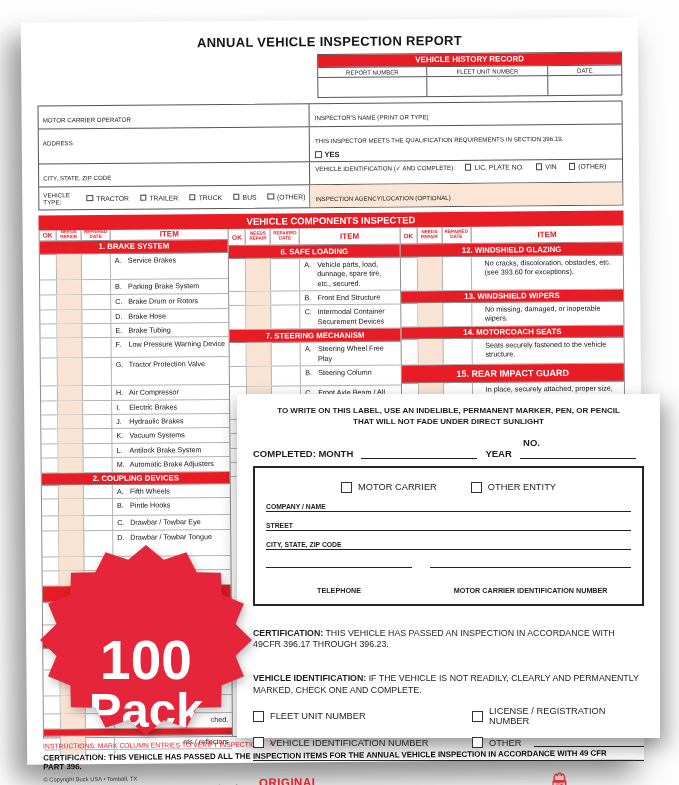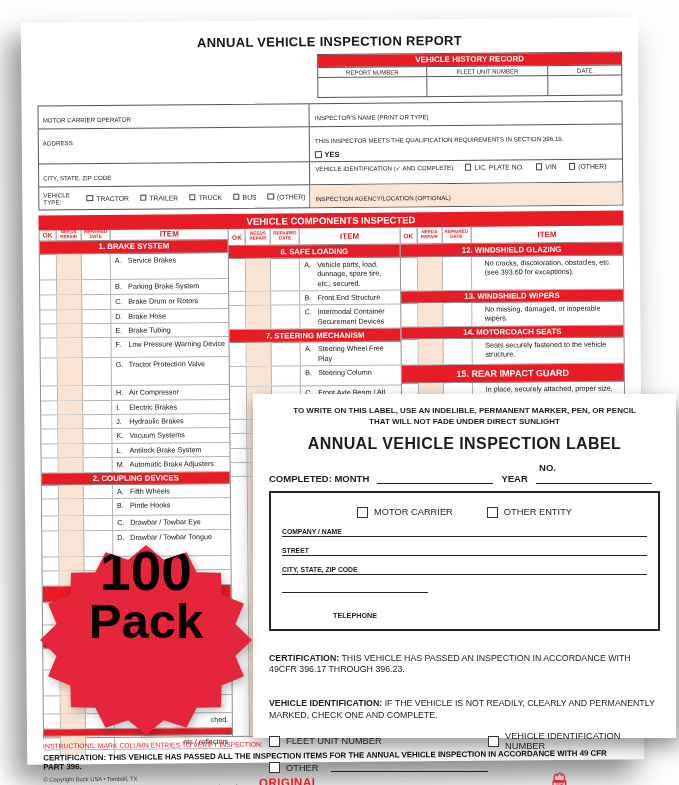--- a/index.html
+++ b/index.html
@@ -57,21 +57,21 @@
   .frag .c-it{justify-content:flex-end;text-align:right;padding-right:4px;color:#222;}
   
   .instr{margin-top:3px;color:var(--red);font-size:6.8px;display:flex;gap:6px;align-items:center;}
   .cert{margin-top:4px;font-size:7.9px;font-weight:bold;color:#101010;}
   .bottomrow{position:relative;margin-top:4px;height:26px;}
   .copy{font-size:5.8px;color:#333;line-height:1.6;}
   .orig{position:absolute;left:42%;top:3px;transform:translateX(-50%);color:var(--red);
         font-weight:bold;font-size:11.5px;letter-spacing:.5px;}
   .logo{position:absolute;right:58px;top:-1px;}
   
-  #label{left:253px;top:394px;width:423px;height:344px;padding:12px 16px 8px;color:#1c1c1c;
+  #label{left:237px;top:394px;width:423px;height:344px;padding:12px 16px 8px;color:#1c1c1c;
          box-shadow:10px 10px 20px rgba(0,0,0,.28), -4px 6px 14px rgba(0,0,0,.18);}
   .l-warn{font-size:8px;font-weight:bold;text-align:center;line-height:1.35;}
   .l-title{font-size:16px;font-weight:bold;text-align:center;letter-spacing:.4px;margin-top:7px;}
   .l-no{font-size:9.5px;font-weight:bold;margin:9px 0 0 66%;padding-left:12px;}
   .l-comp{display:flex;align-items:flex-end;font-size:9.5px;font-weight:bold;text-align:center;}
   .l-line{flex:1;border-bottom:1px solid #222;margin:0 8px;height:10px;}
   .l-box{margin-top:7px;border:2px solid #242424;padding:7px 11px 9px;}
   .l-record{font-size:9.3px;text-align:center;}
   .l-cbrow{display:flex;justify-content:center;gap:34px;margin-top:7px;}
   .l-cb{display:flex;align-items:center;gap:6px;font-size:9.3px;}
@@ -84,21 +84,21 @@
   .l-para b{font-weight:bold;}
   .l-grid{display:grid;grid-template-columns:56% 44%;row-gap:11px;margin-top:9px;}
   .l-other{display:flex;align-items:flex-end;}
   .l-other .l-line{margin:0 0 1px 6px;}
   .l-hr{border-top:1px solid #222;margin-top:12px;}
   .l-copy{font-size:7.3px;text-align:center;margin-top:4px;color:#222;}
   
   .badge{position:absolute;left:40px;top:545px;width:212px;height:190px;z-index:5;
          filter:drop-shadow(2px 4px 5px rgba(0,0,0,.25));}
   .badge-shape{width:100%;height:100%;background:var(--badge);display:flex;flex-direction:column;
-    align-items:center;justify-content:flex-start;color:#000000;font-weight:bold;
+    align-items:center;justify-content:flex-end;color:#ffffff;font-weight:bold;
     clip-path:polygon(100% 50%,92.2% 58.4%,96.2% 69.1%,85.7% 73.9%,85.4% 85.4%,73.9% 85.7%,69.1% 96.2%,
       58.4% 92.2%,50% 100%,41.6% 92.2%,30.9% 96.2%,26.1% 85.7%,14.6% 85.4%,14.3% 73.9%,3.8% 69.1%,
       7.8% 58.4%,0% 50%,7.8% 41.6%,3.8% 30.9%,14.3% 26.1%,14.6% 14.6%,26.1% 14.3%,30.9% 3.8%,41.6% 7.8%,
       50% 0%,58.4% 7.8%,69.1% 3.8%,73.9% 14.3%,85.4% 14.6%,85.7% 26.1%,96.2% 30.9%,92.2% 41.6%);}
   .badge-l1{font-size:55px;line-height:.95;}
   .badge-l2{font-size:49px;line-height:1.0;}
   :root{--red:#e81c24;--badge:#e5253a;}
 </style>
 </head>
 <body>
@@ -619,21 +619,20 @@
         </svg>
       </div>
     </div>
   </div>
 
   <div class="paper" id="label">
     <div class="l-warn">
       <div>TO WRITE ON THIS LABEL, USE AN INDELIBLE, PERMANENT MARKER, PEN, OR PENCIL</div>
       <div>THAT WILL NOT FADE UNDER DIRECT SUNLIGHT</div>
     </div>
-    <div class="l-title">ANNUAL VEHICLE INSPECTION LABEL</div>
     <div class="l-no">NO.</div>
     <div class="l-comp">
       <span>COMPLETED: MONTH</span>
       <span class="l-line"></span>
       <span>YEAR</span>
       <span class="l-line"></span>
     </div>
     <div class="l-box">
       <div class="l-cbrow" id="record-cbs">
           <span class="l-cb">
@@ -645,35 +644,40 @@
             <span>OTHER ENTITY</span>
           </span>
         </div>
       <div id="label-fields">
           <div class="l-field">COMPANY / NAME</div>
           <div class="l-field">STREET</div>
           <div class="l-field">CITY, STATE, ZIP CODE</div>
         </div>
       <div class="l-telrow">
         <div class="l-tel t0">TELEPHONE</div>
+        <div class="l-tel t1">MOTOR CARRIER IDENTIFICATION NUMBER</div>
       </div>
     </div>
     <div class="l-para">
       <b>CERTIFICATION:</b><span> THIS VEHICLE HAS PASSED AN INSPECTION IN ACCORDANCE WITH 49CFR 396.17 THROUGH 396.23.</span>
     </div>
     <div class="l-para">
       <b>VEHICLE IDENTIFICATION:</b><span> IF THE VEHICLE IS NOT READILY, CLEARLY AND PERMANENTLY MARKED, CHECK ONE AND COMPLETE.</span>
     </div>
     <div class="l-grid" id="label-cbs">
         <div class="l-cb">
           <span class="bigcb"></span>
           <span>FLEET UNIT NUMBER</span>
         </div>
         <div class="l-cb">
           <span class="bigcb"></span>
+          <span>LICENSE / REGISTRATION NUMBER</span>
+        </div>
+        <div class="l-cb">
+          <span class="bigcb"></span>
           <span>VEHICLE IDENTIFICATION NUMBER</span>
         </div>
         <div class="l-cb l-other">
           <span class="bigcb"></span>
           <span>OTHER</span>
           <span class="l-line"></span>
         </div>
       </div>
     <div class="l-hr"></div>
   </div>

